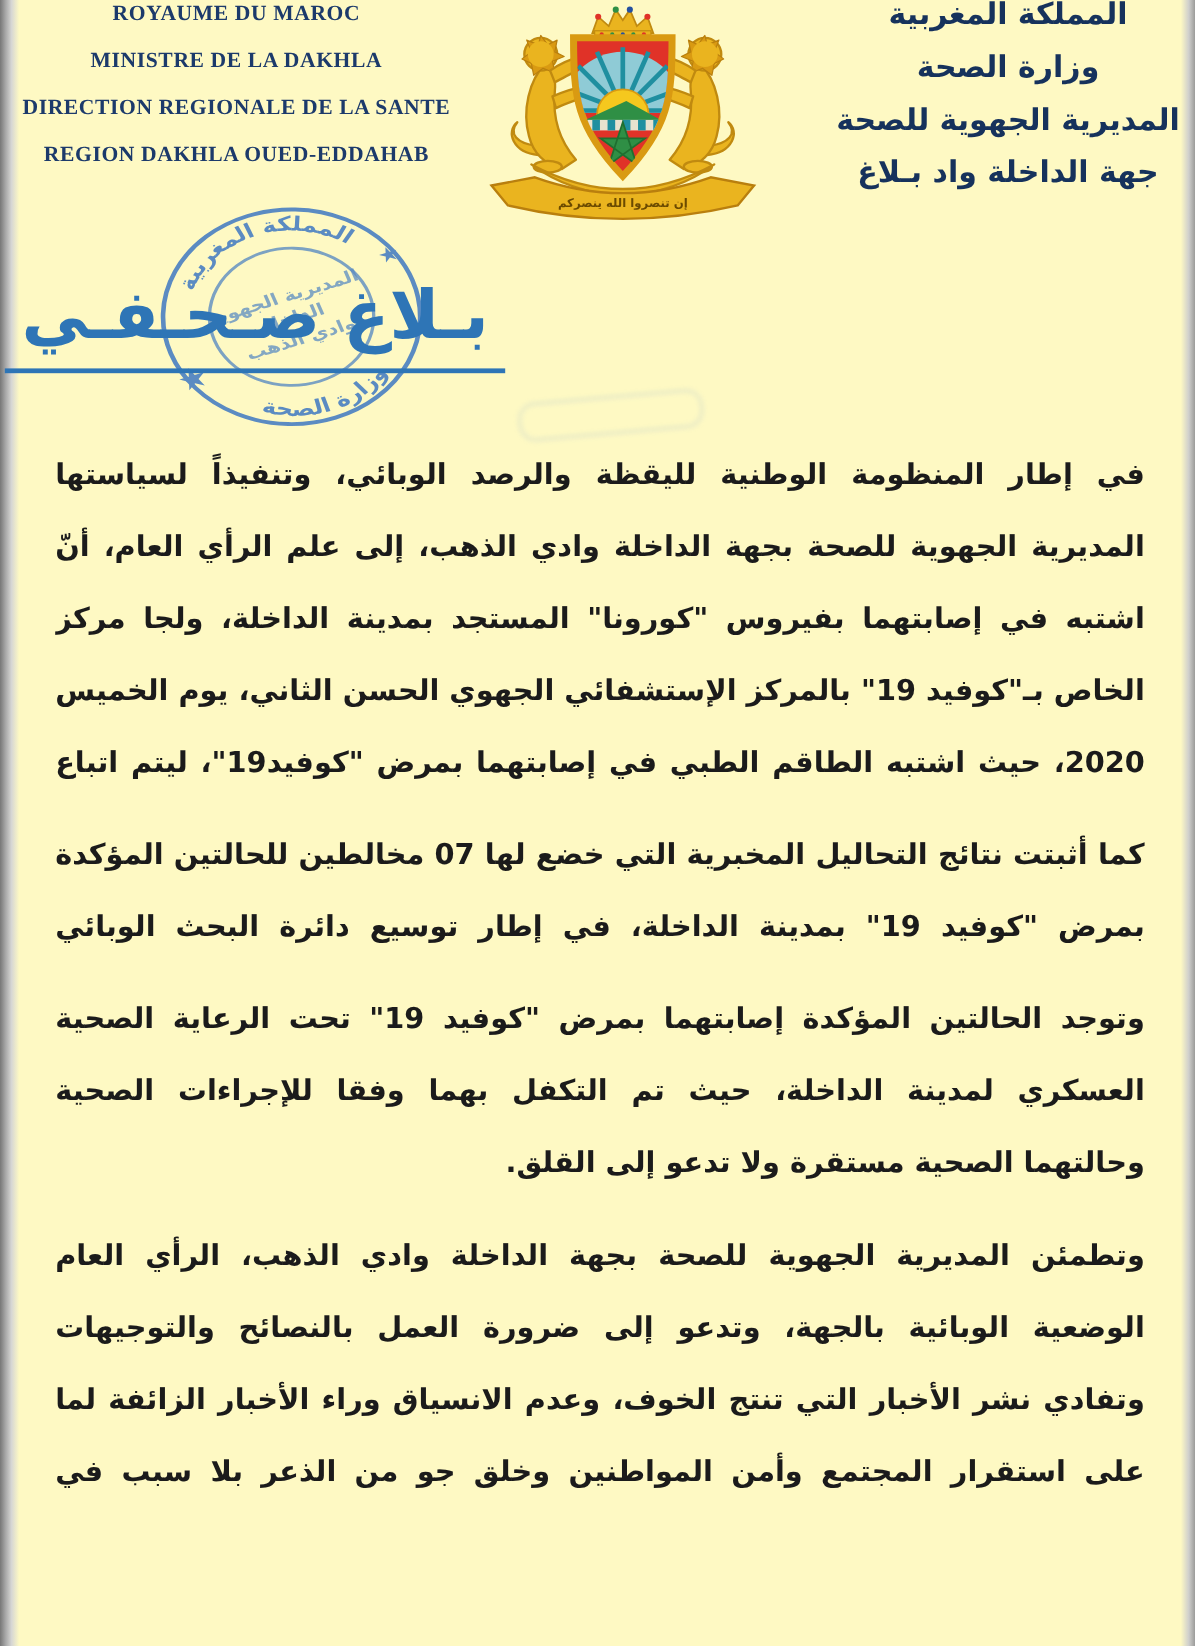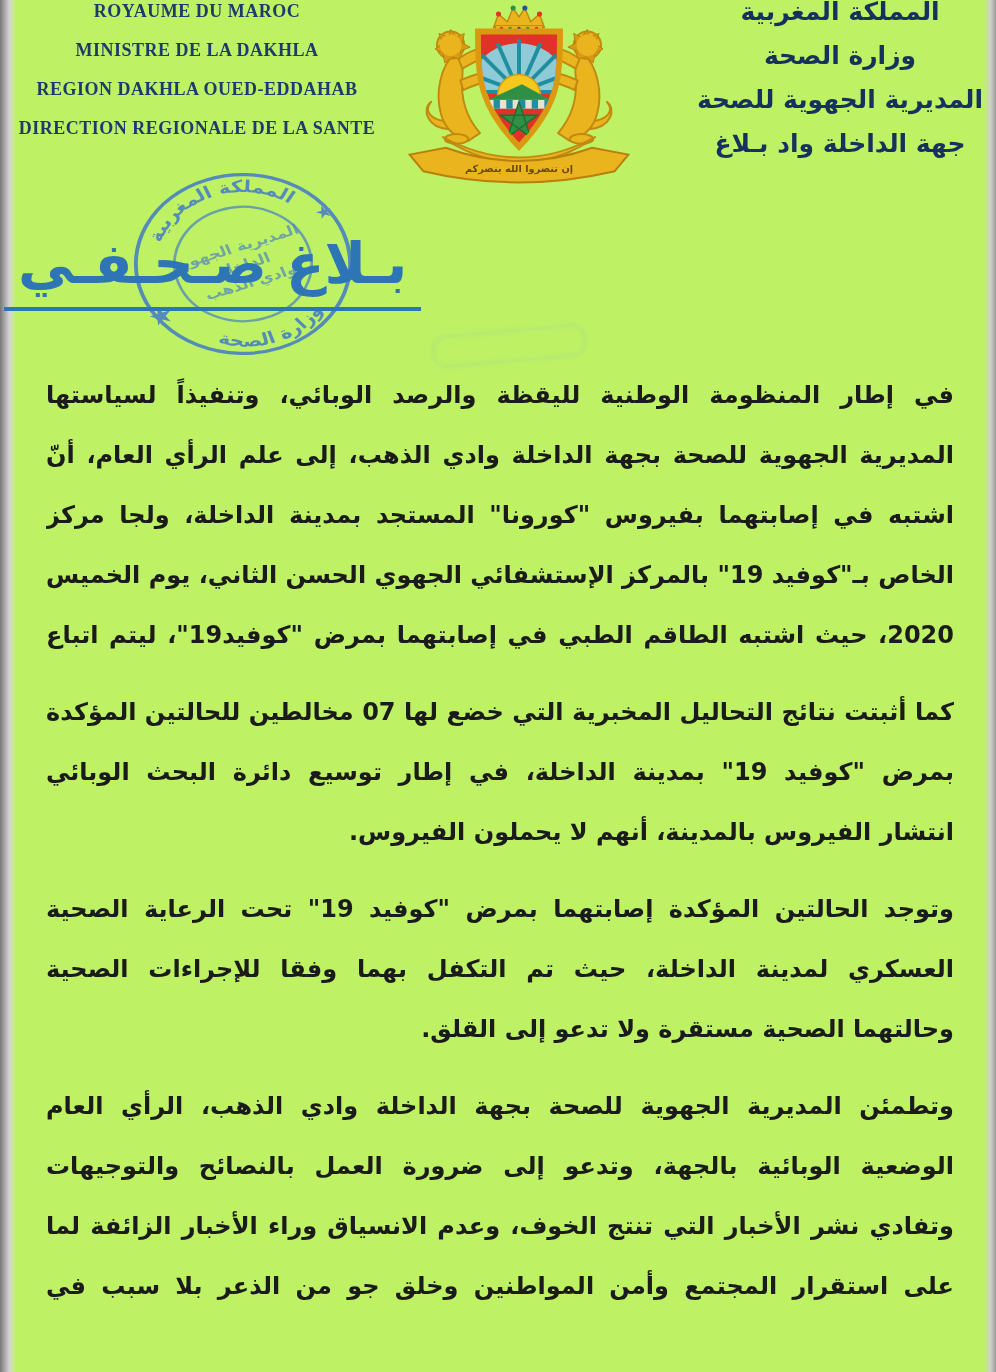--- a/index.html
+++ b/index.html
@@ -1,20 +1,20 @@
 <!DOCTYPE html>
 <html lang="ar"><head>
 <meta charset="utf-8">
 <style>
   html,body{margin:0;padding:0;background:#e8e8e6;}
   .page{
     position:relative;
     width:996px;height:1372px;
     margin:0 auto;
-    background:#bef264;
+    background:#fef9c3;
     overflow:hidden;
     font-family:"DejaVu Sans",sans-serif;
   }
   
   .edge-left{
     position:absolute;left:0;top:0;bottom:0;width:16px;
     background:linear-gradient(to right,#777 0,#a9a9a9 30%,#d6d6d4 60%,rgba(253,253,251,0) 100%);
   }
   .edge-right{
     position:absolute;right:0;top:0;bottom:0;width:12px;
@@ -69,22 +69,22 @@
 <body>
 
 <div class="page">
 
   <div class="edge-left"></div>
   <div class="edge-right"></div>
 
   <div class="hdr-fr">
     <div>ROYAUME DU MAROC</div>
     <div>MINISTRE DE LA DAKHLA</div>
+    <div>DIRECTION REGIONALE DE LA SANTE</div>
     <div>REGION DAKHLA OUED-EDDAHAB</div>
-    <div>DIRECTION REGIONALE DE LA SANTE</div>
   </div>
 
   <div class="hdr-ar">
     <div>المملكة المغربية</div>
     <div>وزارة الصحة</div>
     <div>المديرية الجهوية للصحة</div>
     <div>جهة الداخلة واد بـلاغ</div>
   </div>
 
   <svg class="emblem" viewBox="0 0 260 190">
@@ -190,21 +190,20 @@
     <div class="para">
       <div class="line">في إطار المنظومة الوطنية لليقظة والرصد الوبائي، وتنفيذاً لسياستها التواصلية، تنهي</div>
       <div class="line">المديرية الجهوية للصحة بجهة الداخلة وادي الذهب، إلى علم الرأي العام، أنّ حالتين</div>
       <div class="line">اشتبه في إصابتهما بفيروس "كورونا" المستجد بمدينة الداخلة، ولجا مركز التشخيص</div>
       <div class="line">الخاص بـ"كوفيد 19" بالمركز الإستشفائي الجهوي الحسن الثاني، يوم الخميس 09 أبريل</div>
       <div class="line">2020، حيث اشتبه الطاقم الطبي في إصابتهما بمرض "كوفيد19"، ليتم اتباع الخطوات</div>
     </div>
     <div class="para">
       <div class="line">كما أثبتت نتائج التحاليل المخبرية التي خضع لها 07 مخالطين للحالتين المؤكدة إصابتهما</div>
       <div class="line">بمرض "كوفيد 19" بمدينة الداخلة، في إطار توسيع دائرة البحث الوبائي لتطويق سرعة</div>
-      <div class="line last">انتشار الفيروس بالمدينة، أنهم لا يحملون الفيروس.</div>
     </div>
     <div class="para">
       <div class="line">وتوجد الحالتين المؤكدة إصابتهما بمرض "كوفيد 19" تحت الرعاية الصحية بالمستشفى</div>
       <div class="line">العسكري لمدينة الداخلة، حيث تم التكفل بهما وفقا للإجراءات الصحية المعتمدة،</div>
       <div class="line last">وحالتهما الصحية مستقرة ولا تدعو إلى القلق.</div>
     </div>
     <div class="para">
       <div class="line">وتطمئن المديرية الجهوية للصحة بجهة الداخلة وادي الذهب، الرأي العام بخصوص</div>
       <div class="line">الوضعية الوبائية بالجهة، وتدعو إلى ضرورة العمل بالنصائح والتوجيهات الوقائية الفردية،</div>
       <div class="line">وتفادي نشر الأخبار التي تنتج الخوف، وعدم الانسياق وراء الأخبار الزائفة لما لها من ضرر</div>

